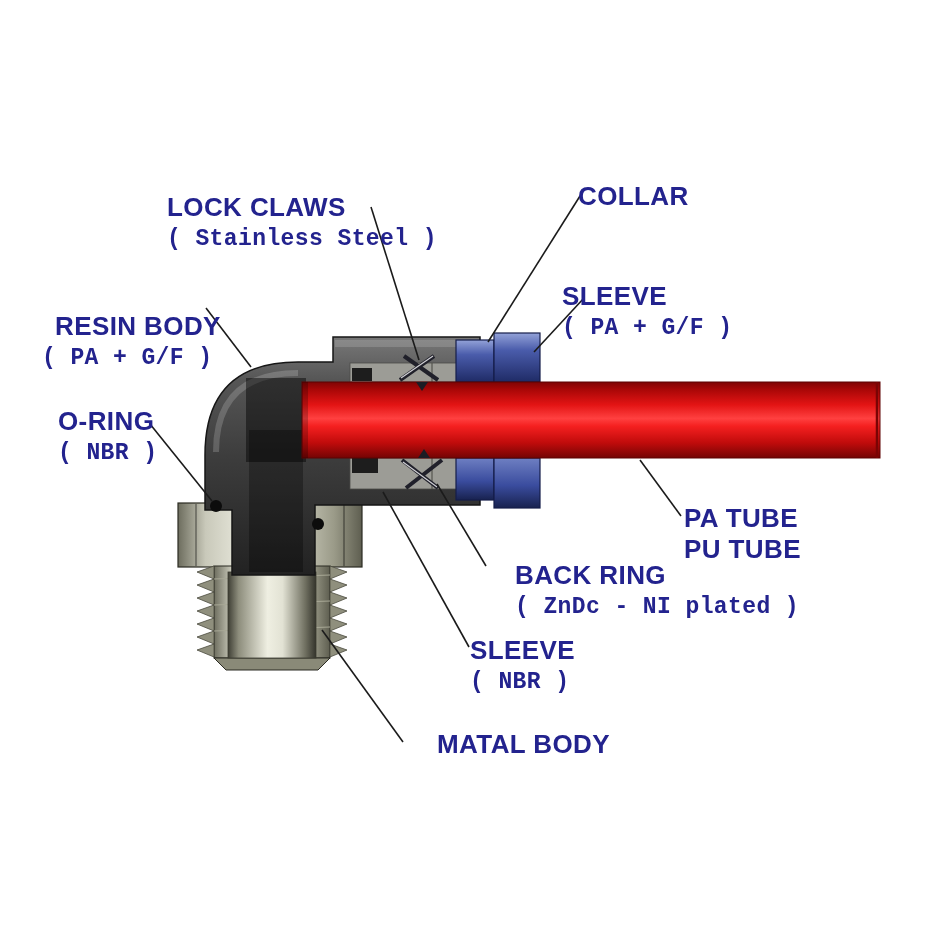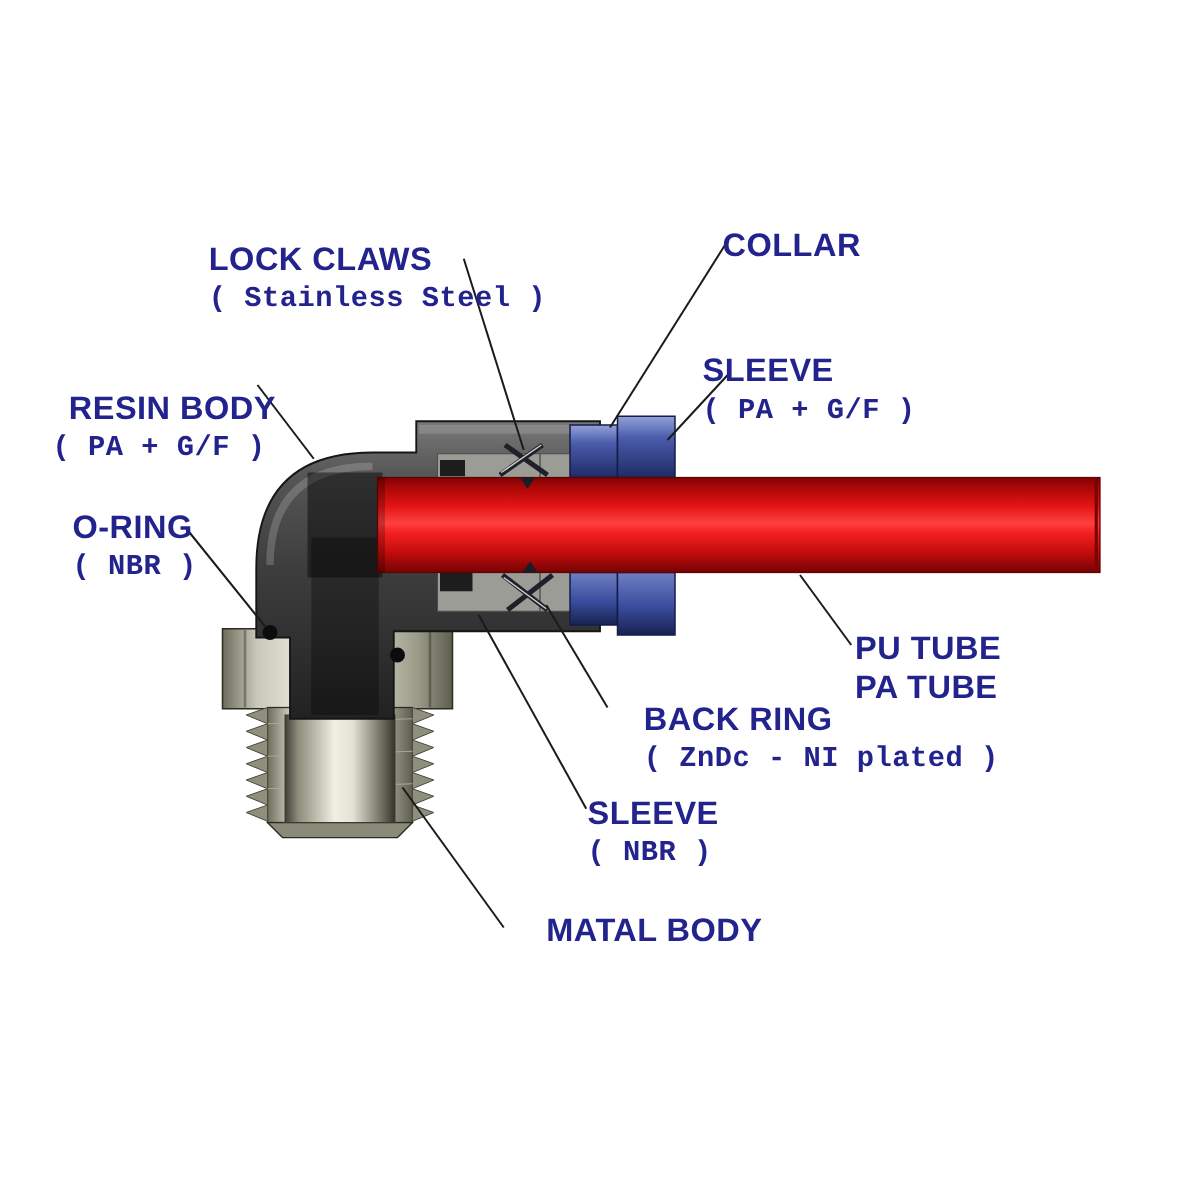--- a/index.html
+++ b/index.html
@@ -187,22 +187,22 @@
     <div class="l1">RESIN BODY</div>
     <div class="l2">( PA + G/F )</div>
   </div>
 
   <div class="label" id="lbl-o-ring">
     <div class="l1">O-RING</div>
     <div class="l2">( NBR )</div>
   </div>
 
   <div class="label" id="lbl-tube">
+    <div class="l1">PA TUBE</div>
     <div class="l1">PU TUBE</div>
-    <div class="l1">PA TUBE</div>
   </div>
 
   <div class="label" id="lbl-back-ring">
     <div class="l1">BACK RING</div>
     <div class="l2">( ZnDc - NI plated )</div>
   </div>
 
   <div class="label" id="lbl-packing">
     <div class="l1">SLEEVE</div>
     <div class="l2">( NBR )</div>

